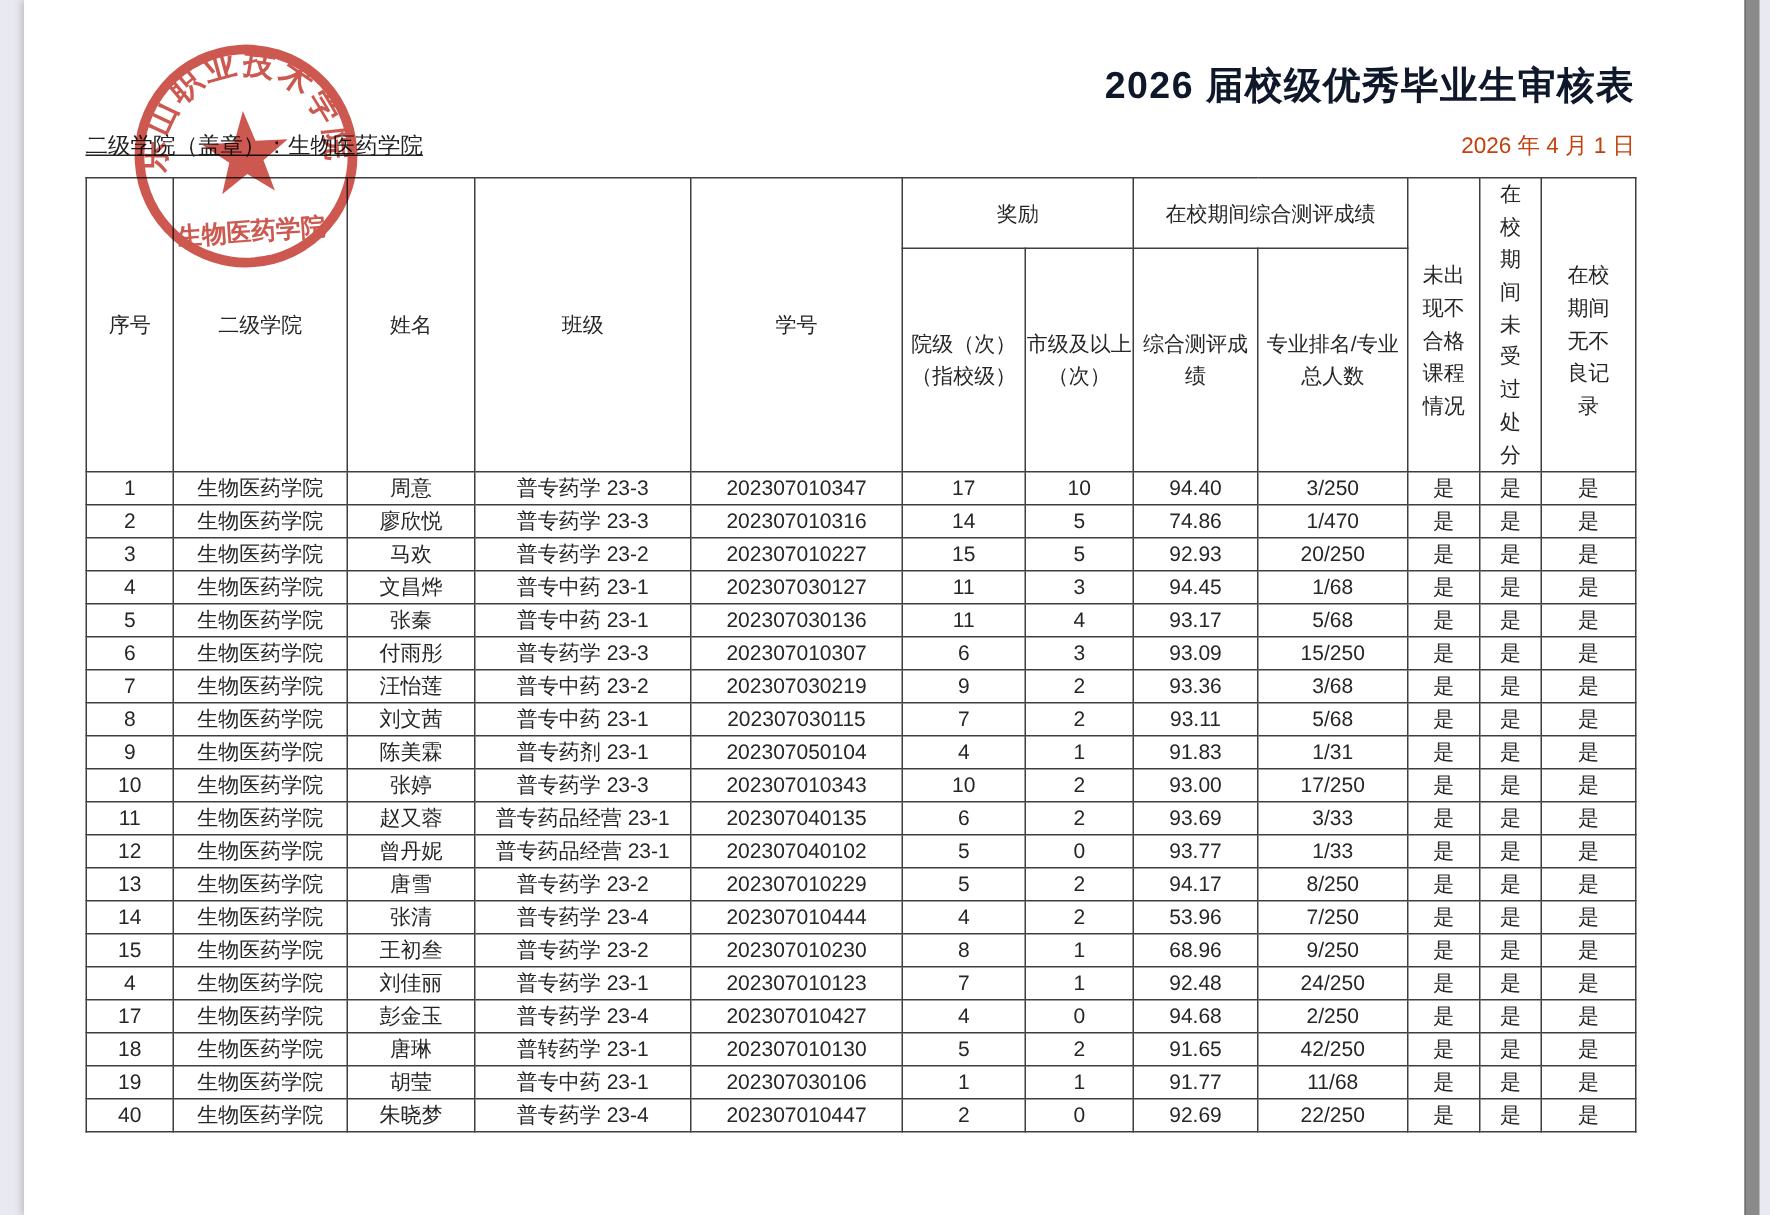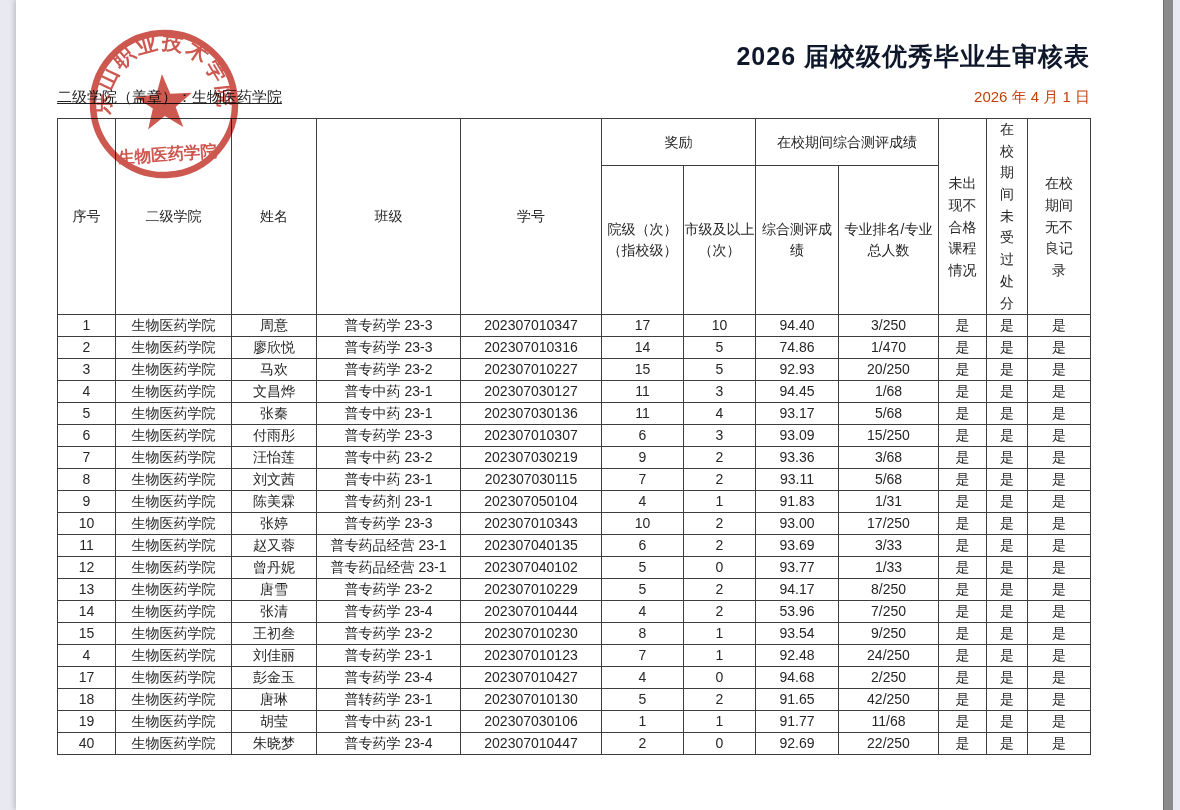--- a/index.html
+++ b/index.html
@@ -270,21 +270,21 @@
               <td>是</td>
             </tr>
             <tr>
               <td>15</td>
               <td>生物医药学院</td>
               <td>王初叁</td>
               <td>普专药学 23-2</td>
               <td>202307010230</td>
               <td>8</td>
               <td>1</td>
-              <td>93.54</td>
+              <td>68.96</td>
               <td>9/250</td>
               <td>是</td>
               <td>是</td>
               <td>是</td>
             </tr>
             <tr>
               <td>4</td>
               <td>生物医药学院</td>
               <td>刘佳丽</td>
               <td>普专药学 23-1</td>

